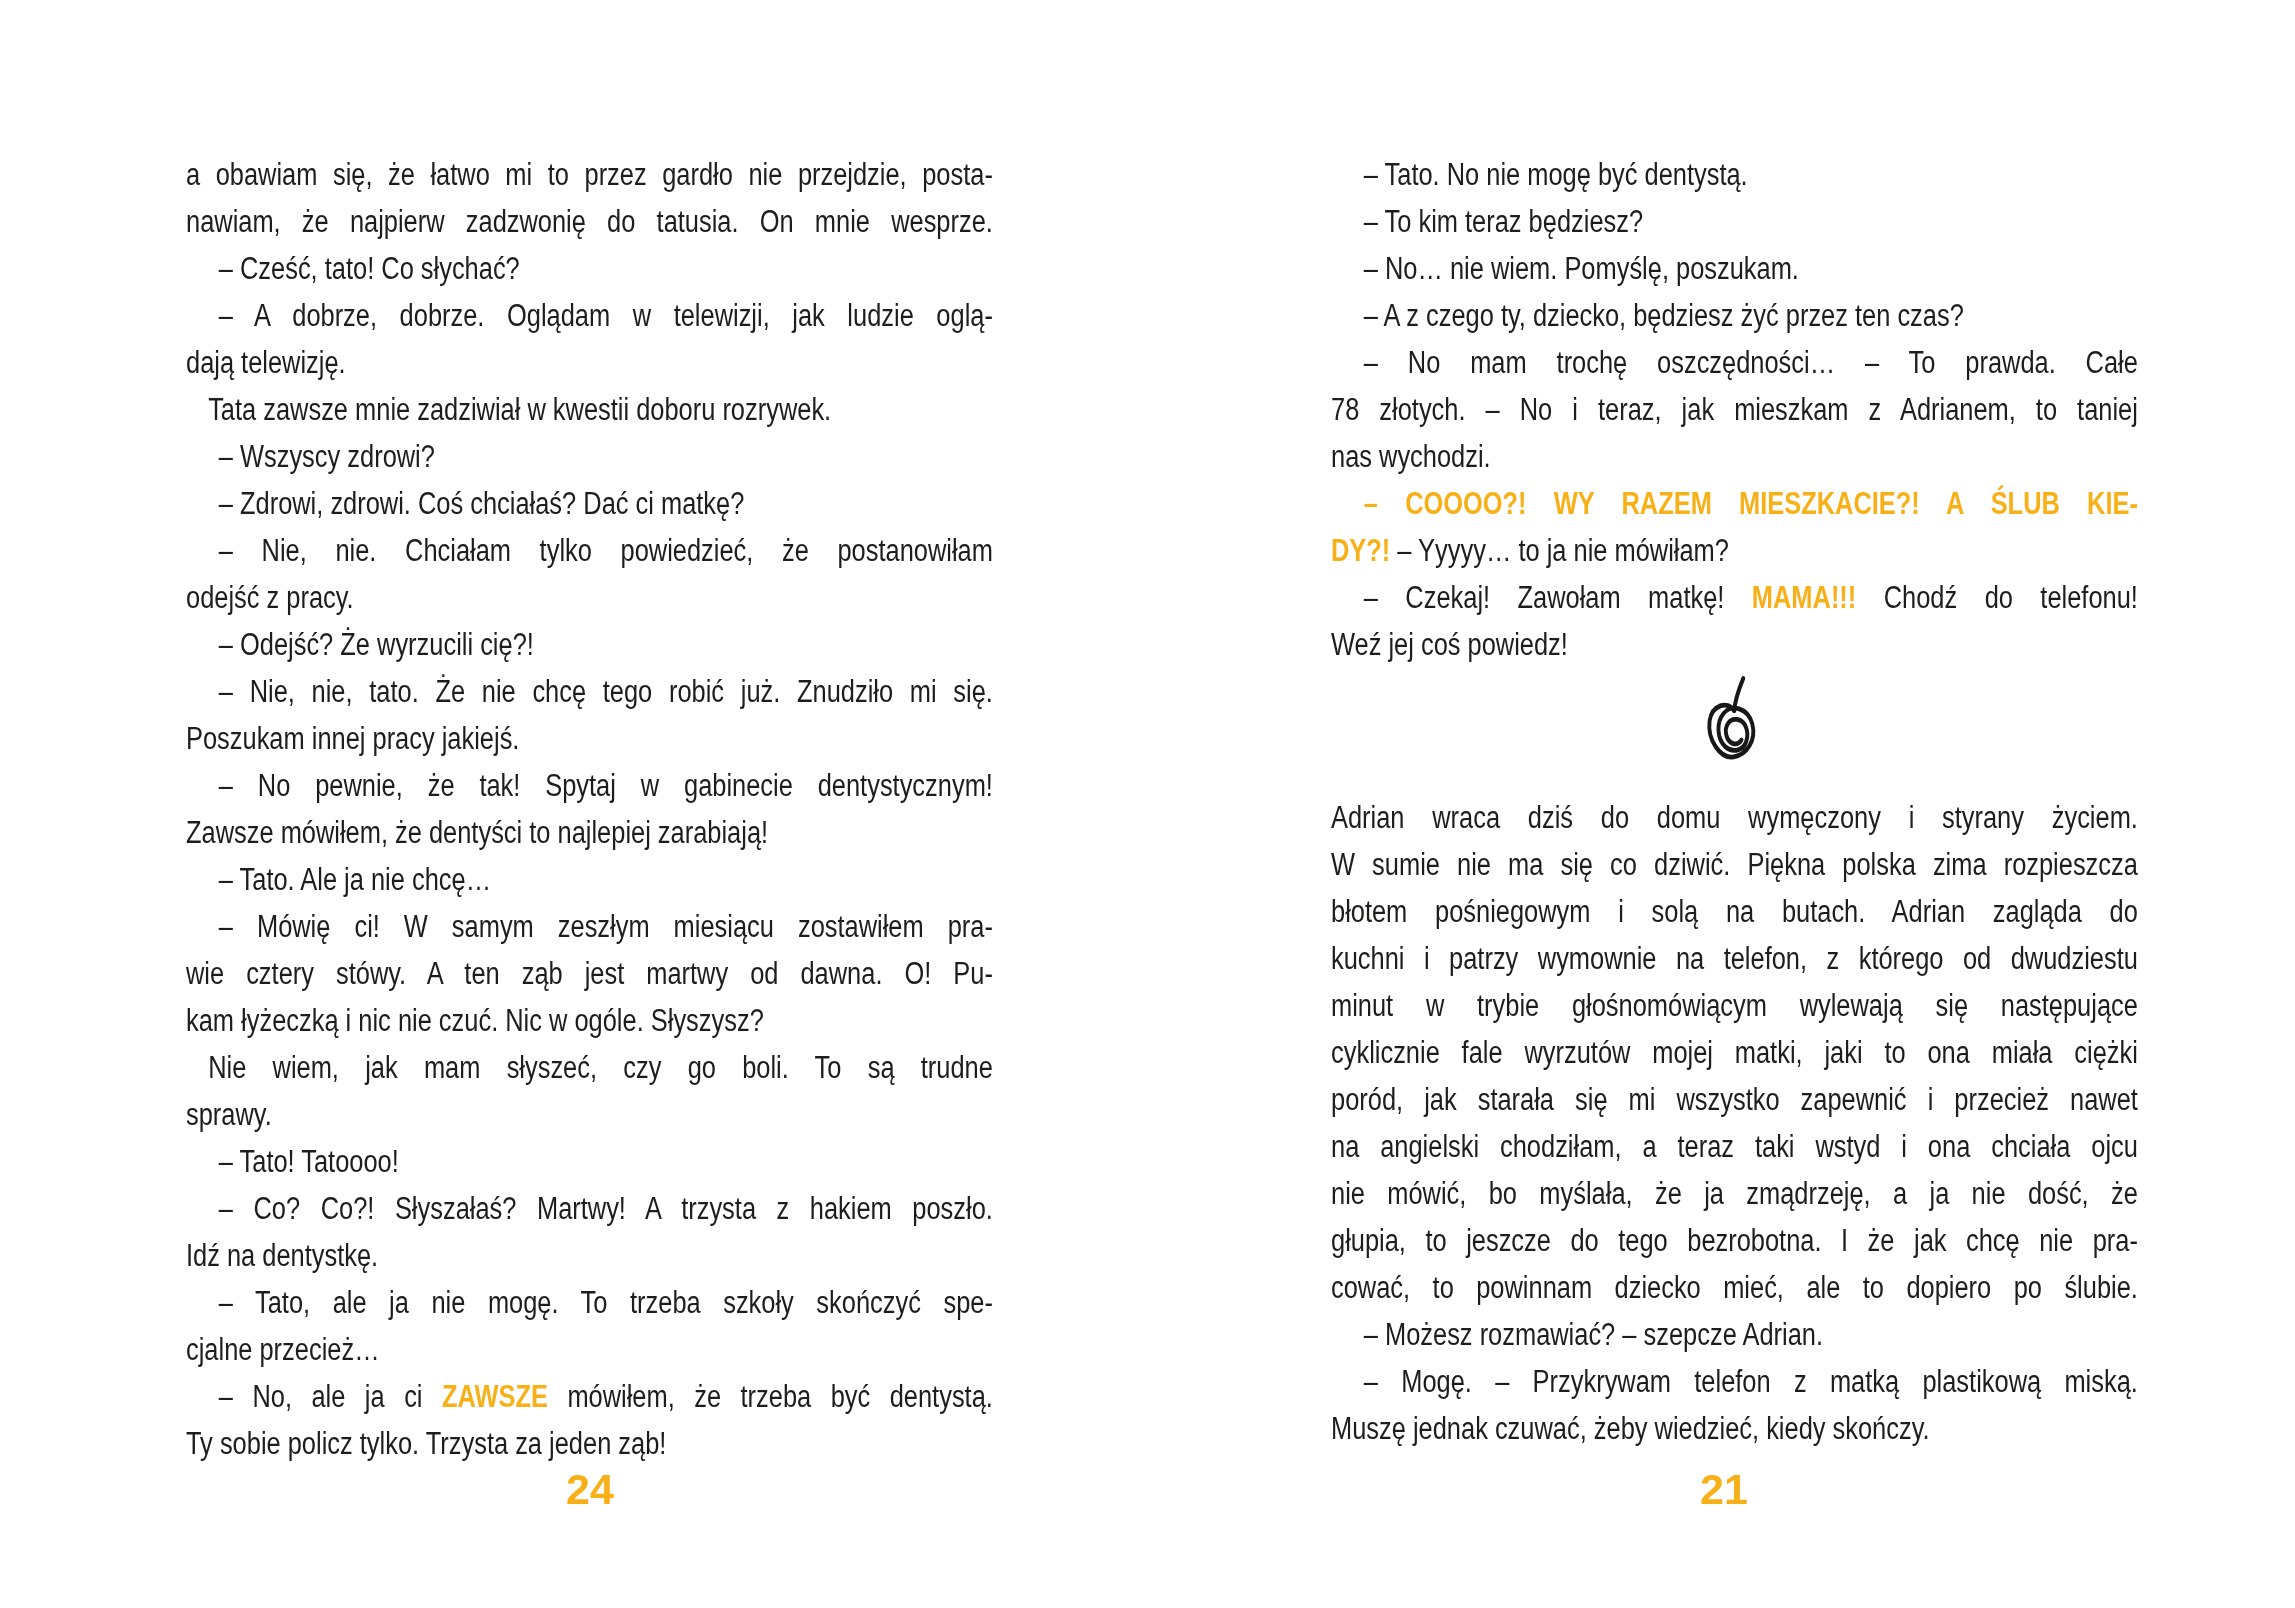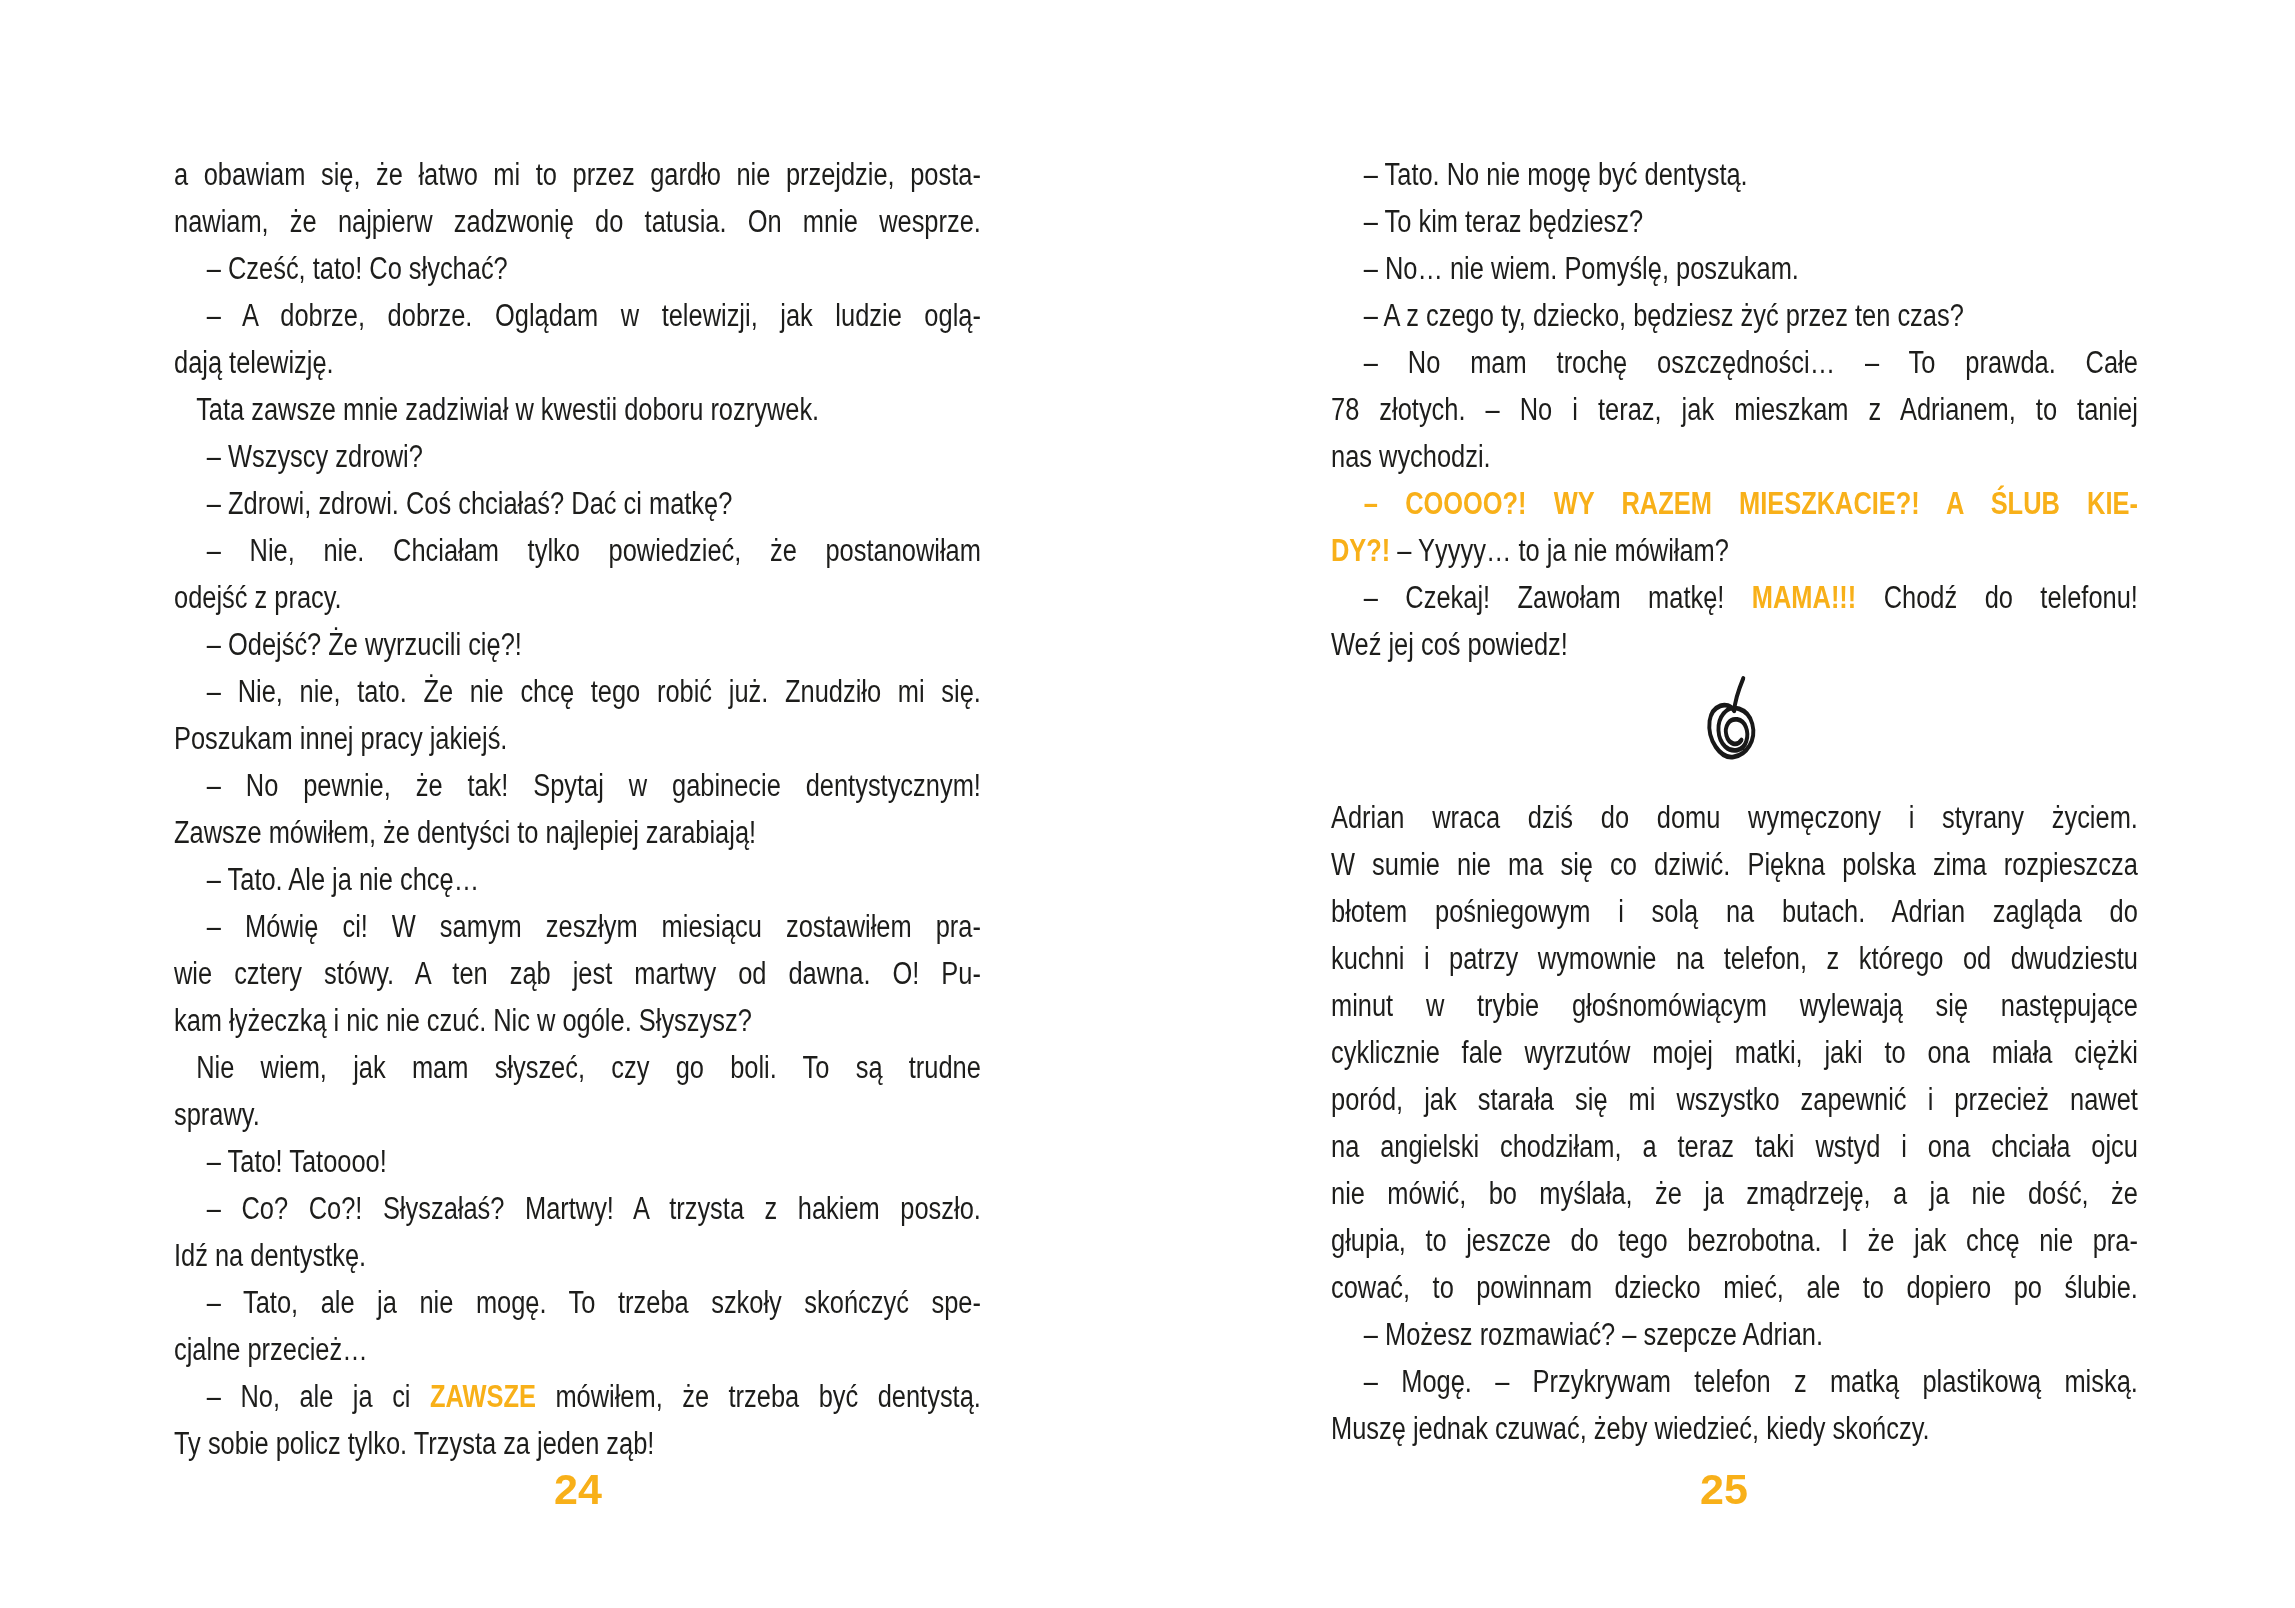--- a/index.html
+++ b/index.html
@@ -10,21 +10,21 @@
   html,body{margin:0;padding:0;}
   body{
     width:2295px;height:1609px;
     background:var(--paper);
     position:relative;
     overflow:hidden;
     font-family:"Liberation Sans","DejaVu Sans",sans-serif;
     color:var(--ink);
   }
   .page{position:absolute;top:0;height:1609px;}
-  .page-left{left:0;width:1148px;padding-left:12px;}
+  .page-left{left:12px;width:1148px;padding-left:12px;}
   .page-right{left:1148px;width:1148px;}
 
   .text-column{
     position:absolute;
     top:151px;
   }
   .text-column .inner{
     transform:scaleX(0.82);
     transform-origin:0 0;
     width:984px;
@@ -140,17 +140,17 @@
           <div class="line">poród, jak starała się mi wszystko zapewnić i przecież nawet</div>
           <div class="line">na angielski chodziłam, a teraz taki wstyd i ona chciała ojcu</div>
           <div class="line">nie mówić, bo myślała, że ja zmądrzeję, a ja nie dość, że</div>
           <div class="line">głupia, to jeszcze do tego bezrobotna. I że jak chcę nie pra-</div>
           <div class="line">cować, to powinnam dziecko mieć, ale to dopiero po ślubie.</div>
           <div class="line end ind">– Możesz rozmawiać? – szepcze Adrian.</div>
           <div class="line ind">– Mogę. – Przykrywam telefon z matką plastikową miską.</div>
           <div class="line end">Muszę jednak czuwać, żeby wiedzieć, kiedy skończy.</div>
         </div>
     </div>
-    <div class="page-number num-right">25</div>
+    <div class="page-number num-right">21</div>
   </section>
 
 </div>
 
 
 </body></html>

